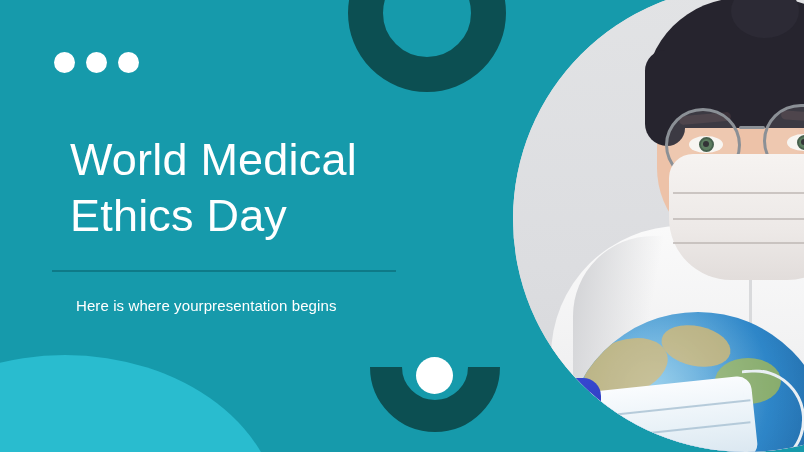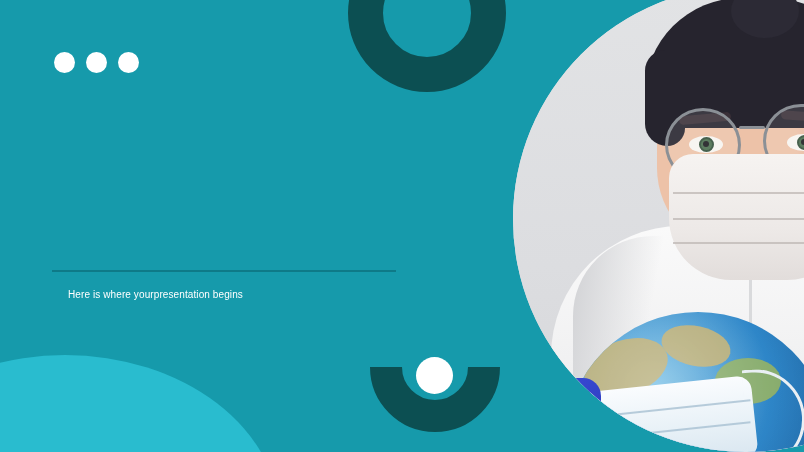--- a/index.html
+++ b/index.html
@@ -104,23 +104,23 @@
     left: 52px;
     top: 270px;
     width: 344px;
     height: 2px;
     background: #0E7A88;
   }
   .slide-subtitle {
     position: absolute;
     left: 68px;
     top: 289px;
-    margin: 0;
+    margin: 8px;
     color: #ffffff;
-    font-size: 10px;
+    font-size: 15px;
     font-weight: 400;
     letter-spacing: 0.1px;
   }
 
   
   .photo-circle {
     position: absolute;
     left: 513px;
     top: -14px;
     width: 466px;
@@ -410,20 +410,24 @@
   <div class="ring-top"></div>
   <div class="half-ring-bottom"></div>
   <div class="dot-bottom"></div>
 
   <div class="dots-row">
     <span class="dot"></span>
     <span class="dot"></span>
     <span class="dot"></span>
   </div>
 
+  <div class="text-block">
+    <h1 class="slide-title">World Medical
+Ethics Day</h1>
+  </div>
   <div class="divider"></div>
   <p class="slide-subtitle">Here is where yourpresentation begins</p>
 
   <div class="photo-circle">
     <div class="photo-inner">
       <div class="backdrop"></div>
 
       <div class="coat"></div>
       <div class="coat-shadow-l"></div>
       <div class="coat-seam"></div>

